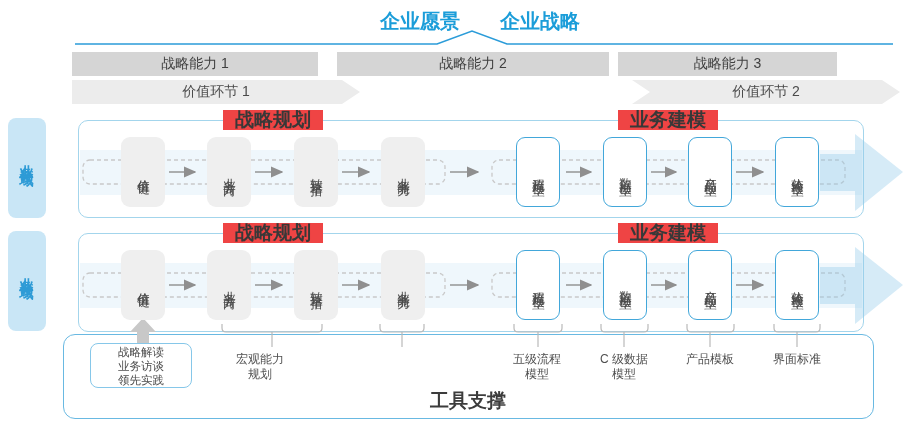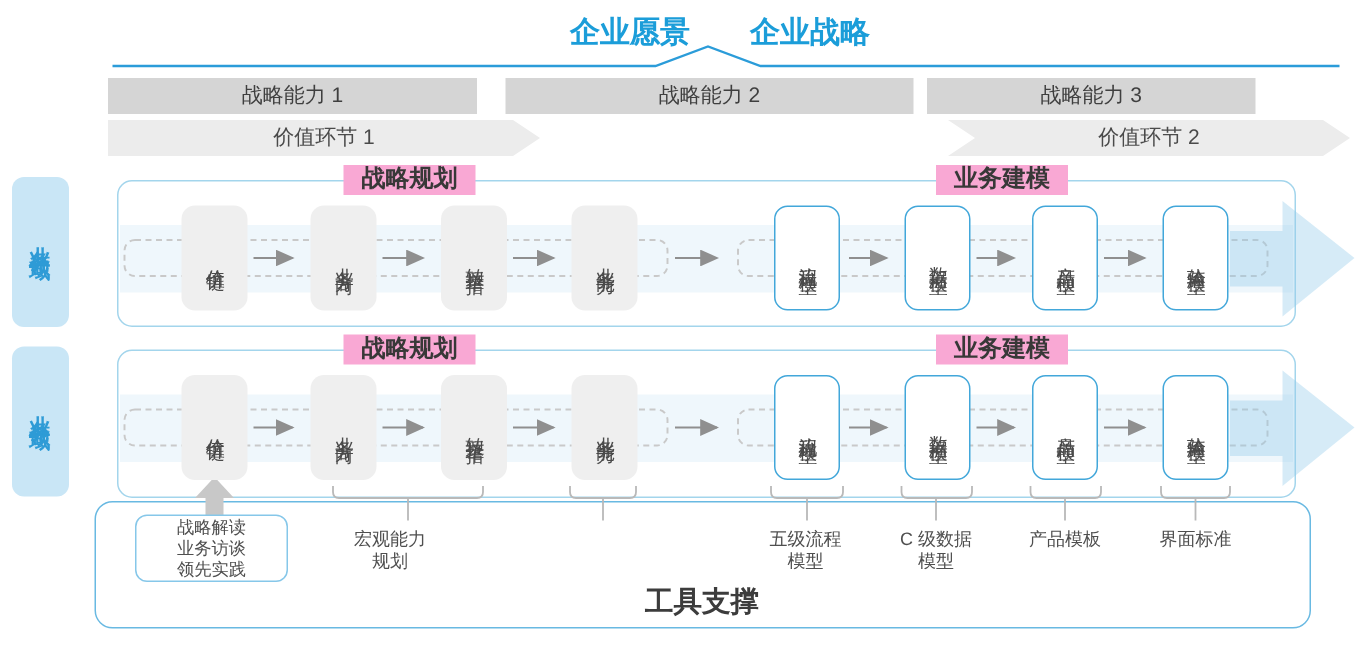--- a/index.html
+++ b/index.html
@@ -13,21 +13,21 @@
            font-size:14px;color:#3f3f3f;}
   
   .chev{top:80px;height:24px;background:#ececec;display:flex;align-items:center;justify-content:center;
         font-size:14px;color:#4a4a4a;}
   
   .domain{left:8px;width:38px;background:#c9e6f6;border-radius:8px;display:flex;align-items:center;justify-content:center;}
   .domain span{writing-mode:vertical-rl;font-size:14px;font-weight:bold;color:#2e9bd6;letter-spacing:3px;white-space:nowrap;}
   
   .row-box{left:78px;width:786px;border:1.5px solid #a3d5ec;border-radius:10px;background:#fff;box-sizing:border-box;}
   .band{left:80px;width:782px;height:45px;background:#eff7fc;}
-  .row-title{background:#f9a8d4;padding:0 12px;font-size:16px;font-weight:bold;color:#383838;
+  .row-title{background:#ef4444;padding:0 12px;font-size:19px;font-weight:bold;color:#383838;
              transform:translateX(-50%);line-height:20px;white-space:nowrap;}
   
   .fbox{width:44px;height:70px;border-radius:9px;display:flex;align-items:center;justify-content:center;box-sizing:border-box;}
   .fbox.gray{background:#efefef;}
   .fbox.blue{background:#fff;border:1.6px solid #42a7da;}
   .fbox span{writing-mode:vertical-rl;font-size:12.5px;color:#4a4a4a;letter-spacing:2px;white-space:pre;}
   
   .tool-box{left:63px;top:334px;width:811px;height:85px;border:1.5px solid #69b9e2;border-radius:12px;box-sizing:border-box;}
   .tool-label{font-size:19px;font-weight:bold;color:#3c3c3c;transform:translateX(-50%);white-space:nowrap;}
   

